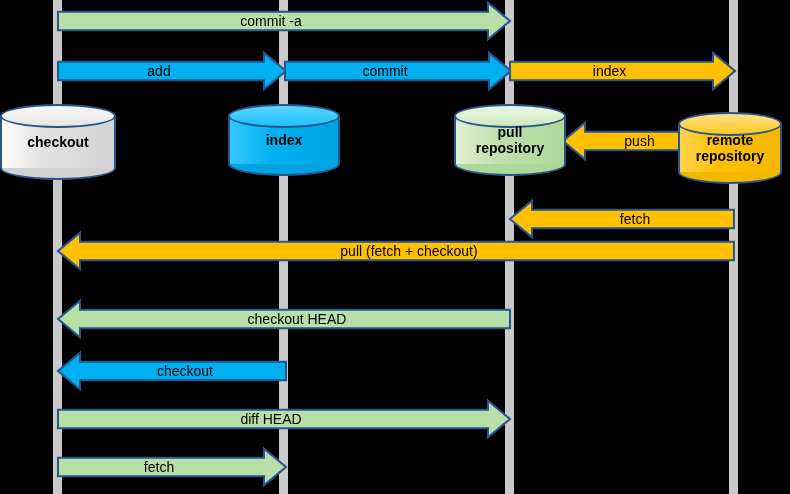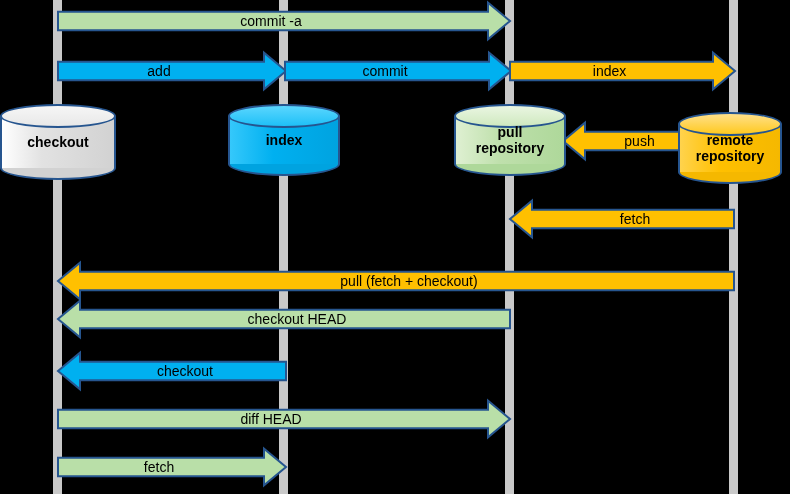--- a/index.html
+++ b/index.html
@@ -147,21 +147,21 @@
           <polygon points="127,5.699999999999999 22,5.699999999999999 22,-3.3000000000000007 0,15 22,33.3 22,24.3 127,24.3" fill="#ffc000" stroke="#26558f" stroke-width="2" stroke-linejoin="miter"></polygon>
         </svg>
         <div class="atext">push</div>
       </div>
       <div class="arrow left" style="left: 510px; top: 204px; width: 224px; height: 30px;">
         <svg width="224" height="30" viewBox="0 0 224 30">
           <polygon points="224,5.699999999999999 22,5.699999999999999 22,-3.3000000000000007 0,15 22,33.3 22,24.3 224,24.3" fill="#ffc000" stroke="#26558f" stroke-width="2" stroke-linejoin="miter"></polygon>
         </svg>
         <div class="atext">fetch</div>
       </div>
-      <div class="arrow left" style="left: 58px; top: 236px; width: 676px; height: 30px; margin-top: 30px;">
+      <div class="arrow left" style="left: 58px; top: 236px; width: 676px; height: 30px;">
         <svg width="676" height="30" viewBox="0 0 676 30">
           <polygon points="676,5.699999999999999 22,5.699999999999999 22,-3.3000000000000007 0,15 22,33.3 22,24.3 676,24.3" fill="#ffc000" stroke="#26558f" stroke-width="2" stroke-linejoin="miter"></polygon>
         </svg>
         <div class="atext">pull (fetch + checkout)</div>
       </div>
       <div class="arrow left" style="left: 58px; top: 304px; width: 452px; height: 30px;">
         <svg width="452" height="30" viewBox="0 0 452 30">
           <polygon points="452,5.699999999999999 22,5.699999999999999 22,-3.3000000000000007 0,15 22,33.3 22,24.3 452,24.3" fill="#b9dfa8" stroke="#26558f" stroke-width="2" stroke-linejoin="miter"></polygon>
         </svg>
         <div class="atext">checkout HEAD</div>

